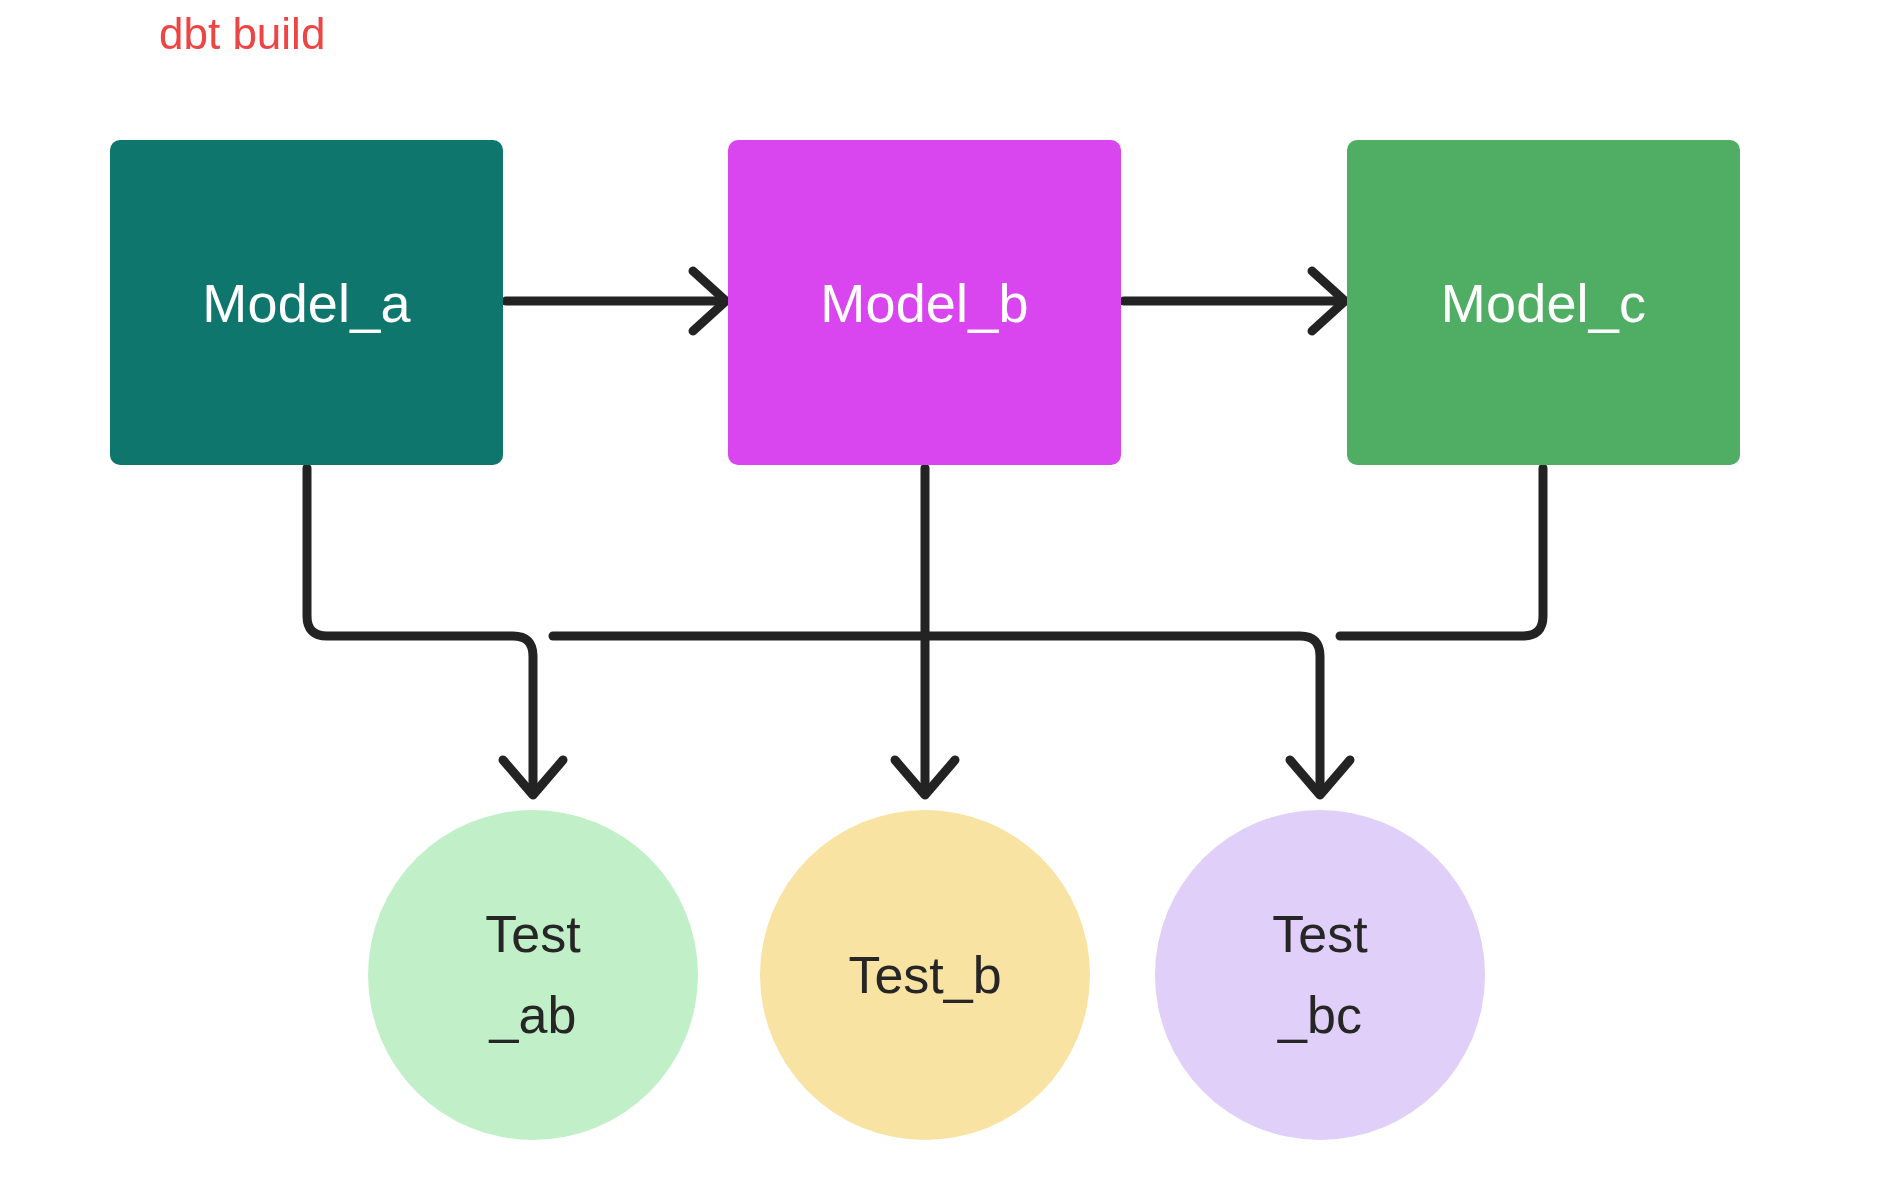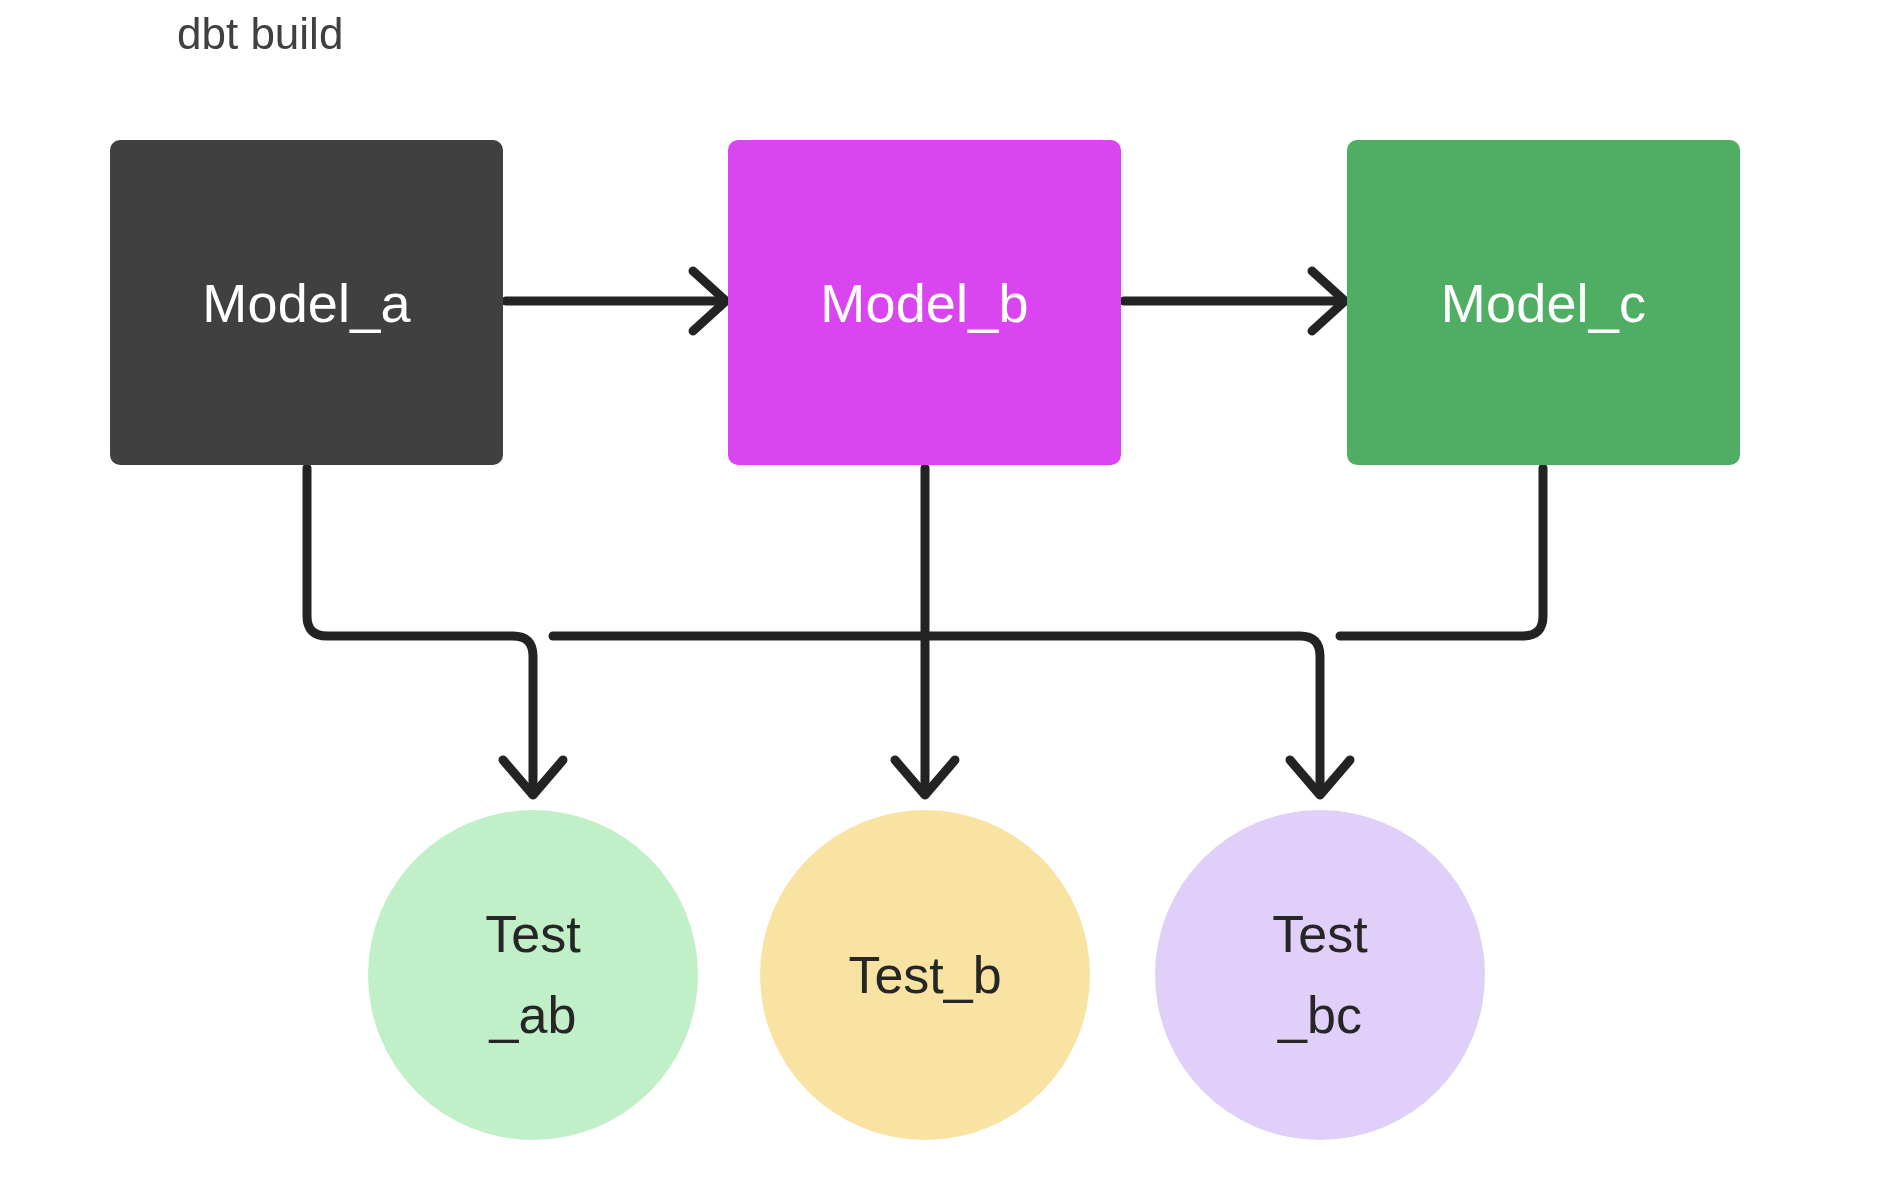--- a/index.html
+++ b/index.html
@@ -21,25 +21,25 @@
   #edges {
     position: absolute;
     left: 0;
     top: 0;
     width: 1880px;
     height: 1186px;
     pointer-events: none;
   }
   .diagram-title {
     position: absolute;
-    left: 177px;
+    left: 159px;
     top: 10px;
     font-size: 44px;
     line-height: 1.1;
-    color: #404040;
+    color: #ef4444;
     white-space: nowrap;
   }
   .model-box {
     position: absolute;
     width: 393px;
     height: 325px;
     border-radius: 10px;
     display: flex;
     align-items: center;
     justify-content: center;
@@ -106,21 +106,21 @@
         <path d="M 1290 760 L 1320 795 L 1350 760"></path>
       </g>
 
       <g>
         <path d="M 1543 468 L 1543 616 Q 1543 636 1523 636 L 1340 636"></path>
       </g>
 
     </g>
   </svg>
 
-  <div class="model-box" style="left:110px; top:140px; background:#404040;text-align:center;">
+  <div class="model-box" style="left:110px; top:140px; background:#0f766e;text-align:center;">
     <span>Model_a</span>
   </div>
 
   <div class="model-box" style="left:728px; top:140px; background:#d946ef;">
     <span>Model_b</span>
   </div>
 
   <div class="model-box" style="left:1347px; top:140px; background:#4FAE63;">
     <span>Model_c</span>
   </div>

